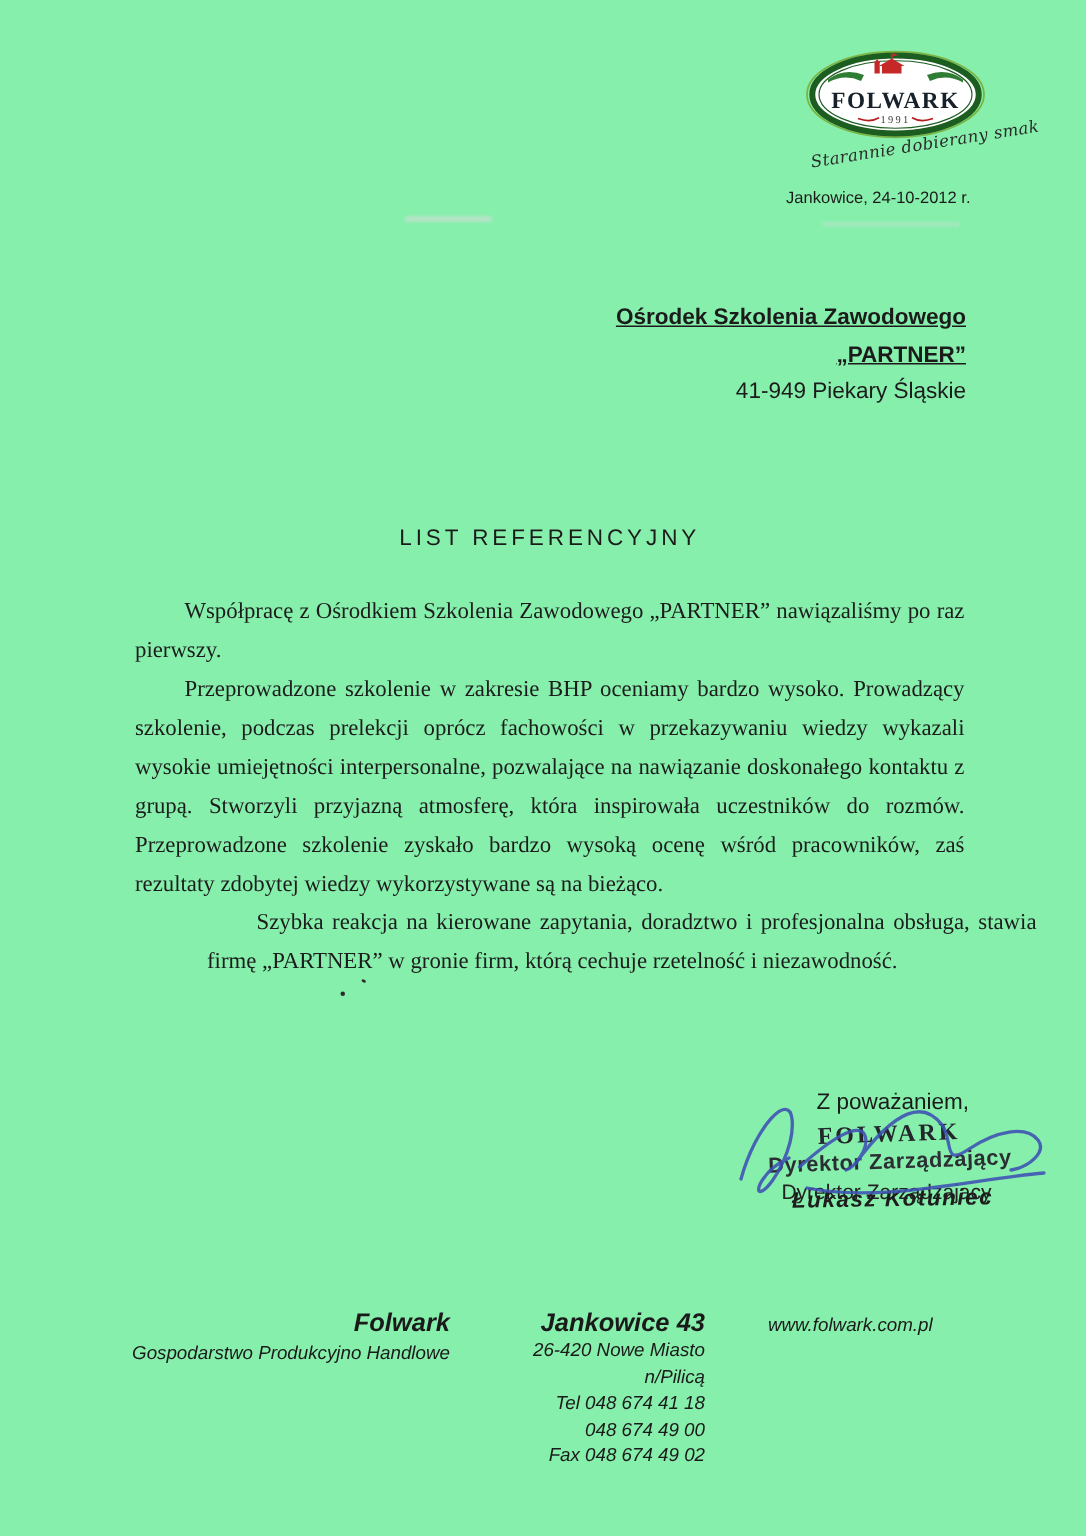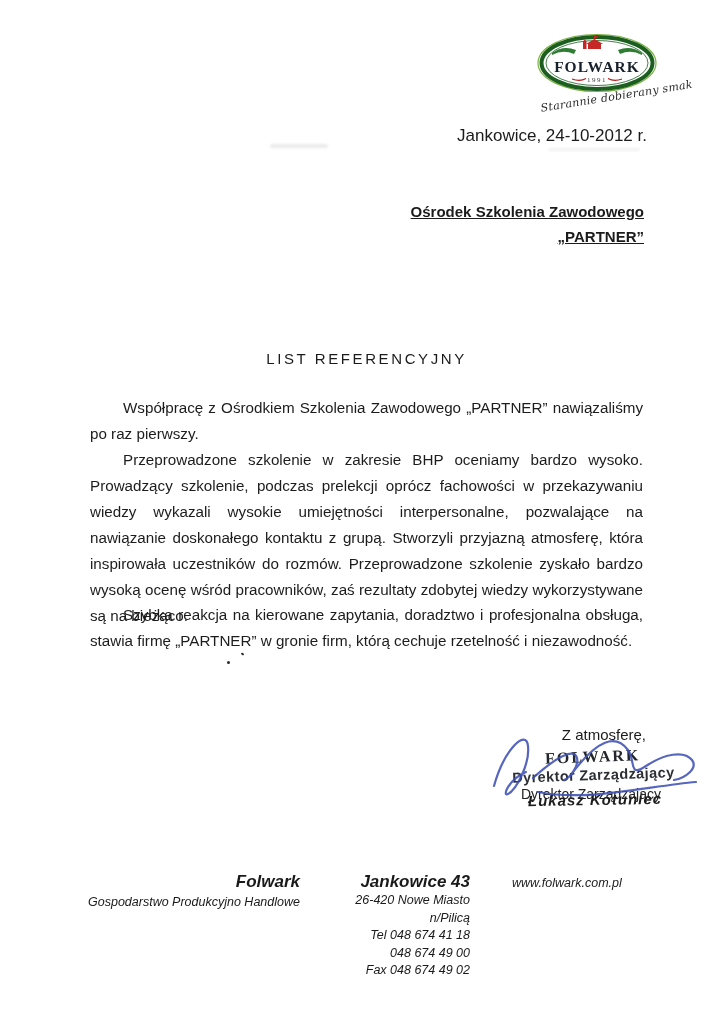--- a/index.html
+++ b/index.html
@@ -1,54 +1,54 @@
 <!DOCTYPE html>
 <html lang="pl"><head>
 <meta charset="utf-8">
 <style>
   html,body{margin:0;padding:0;background:#e8e8e8;}
   .page{
     position:relative;
     width:724px;height:1024px;
     margin:0 auto;
-    background:#ffffff;
+    background:#86efac;
     font-family:"Liberation Sans",sans-serif;
     color:#1b1b1b;
     overflow:hidden;
   }
   
   .logo-wrap{position:absolute;left:536px;top:33px;width:122px;}
   .logo-tagline{
     position:absolute;left:540px;top:93px;width:112px;
     font-family:"DejaVu Serif",serif;font-style:italic;
     font-size:11px;color:#2a2a2a;letter-spacing:.3px;
     transform:rotate(-9deg);white-space:nowrap;
   }
   
-  .date-line{position:absolute;right:77px;top:126px;font-size:17px;}
+  .date-line{position:absolute;right:77px;top:126px;font-size:11px;}
   .smudge{position:absolute;background:#dcdcdc;border-radius:2px;filter:blur(1px);opacity:.55;}
   .smudge-a{left:270px;top:144px;width:58px;height:4px;}
   .smudge-b{left:548px;top:148px;width:92px;height:3px;opacity:.35;}
   
   .recipient{position:absolute;right:80px;top:200px;text-align:right;font-size:15px;line-height:24.5px;}
   .recipient .b{font-weight:bold;text-decoration:underline;}
   
   .title{
     position:absolute;left:90px;top:350px;width:553px;
     text-align:center;font-weight:normal;font-size:15px;letter-spacing:2.6px;
   }
   
   .para{
     position:absolute;left:90px;width:553px;margin:0;
     font-size:15.2px;line-height:26px;
-    text-align:justify;text-indent:33px;color:#1c1c1c;
+    text-align:justify;text-indent:33px;color:#1c1c1c;font-family:Liberation Serif, serif;
   }
   .para-1{top:395px;}
   .para-2{top:447px;}
-  .para-3{top:602px;}
+  .para-3{top:602px;margin-left:48px;}
   .dot{position:absolute;background:#2a2a2a;border-radius:50%;}
   .dot-a{left:227px;top:661px;width:3px;height:3px;}
   .dot-b{left:241px;top:653px;width:3px;height:2px;transform:rotate(25deg);}
   
   .closing{position:absolute;right:78px;top:726px;font-size:15px;}
   .stamp{
     position:absolute;left:499px;top:748px;width:188px;
     text-align:center;transform:rotate(-2deg);color:#23272b;
   }
   .stamp-company{
@@ -109,31 +109,32 @@
   </div>
   <div class="logo-tagline">Starannie dobierany smak</div>
 
   <div class="date-line">Jankowice, 24-10-2012 r.</div>
   <div class="smudge smudge-a"></div>
   <div class="smudge smudge-b"></div>
 
   <div class="recipient">
     <div class="b">Ośrodek Szkolenia Zawodowego</div>
     <div class="b">„PARTNER”</div>
+    <div>41-949 Piekary Śląskie</div>
   </div>
 
   <div class="title">LIST REFERENCYJNY</div>
 
   <p class="para para-1">Współpracę z Ośrodkiem Szkolenia Zawodowego „PARTNER” nawiązaliśmy po raz pierwszy.</p>
   <p class="para para-2">Przeprowadzone szkolenie w zakresie BHP oceniamy bardzo wysoko. Prowadzący szkolenie, podczas prelekcji oprócz fachowości w przekazywaniu wiedzy wykazali wysokie umiejętności interpersonalne, pozwalające na nawiązanie doskonałego kontaktu z grupą. Stworzyli przyjazną atmosferę, która inspirowała uczestników do rozmów. Przeprowadzone szkolenie zyskało bardzo wysoką ocenę wśród pracowników, zaś rezultaty zdobytej wiedzy wykorzystywane są na bieżąco.</p>
   <p class="para para-3">Szybka reakcja na kierowane zapytania, doradztwo i profesjonalna obsługa, stawia firmę „PARTNER” w gronie firm, którą cechuje rzetelność i niezawodność.</p>
   <div class="dot dot-a"></div>
   <div class="dot dot-b"></div>
 
-  <div class="closing">Z atmosferę,</div>
+  <div class="closing">Z poważaniem,</div>
 
   <div class="stamp">
     <div class="stamp-company">FOLWARK</div>
     <div class="stamp-role">Dyrektor Zarządzający</div>
   </div>
 
   <div class="typed-role">Dyrektor Zarządzający</div>
   <div class="signed-name">Łukasz Kotuniec</div>
 
   <svg class="signature-svg" width="235" height="92" viewBox="0 0 235 92">

